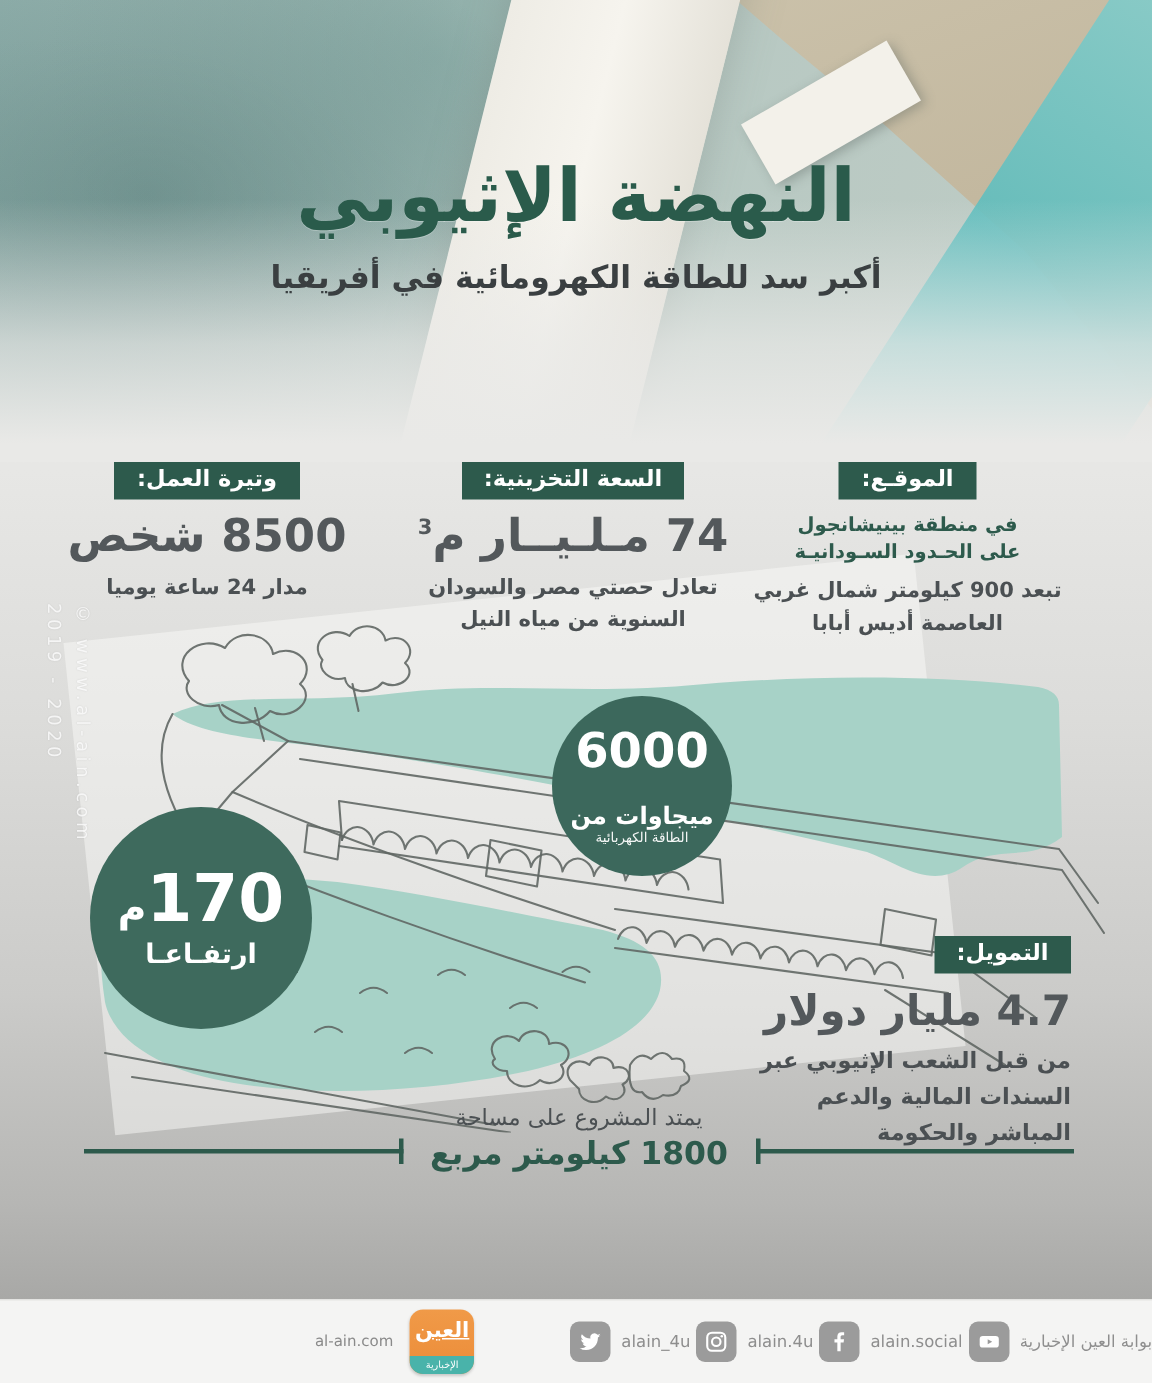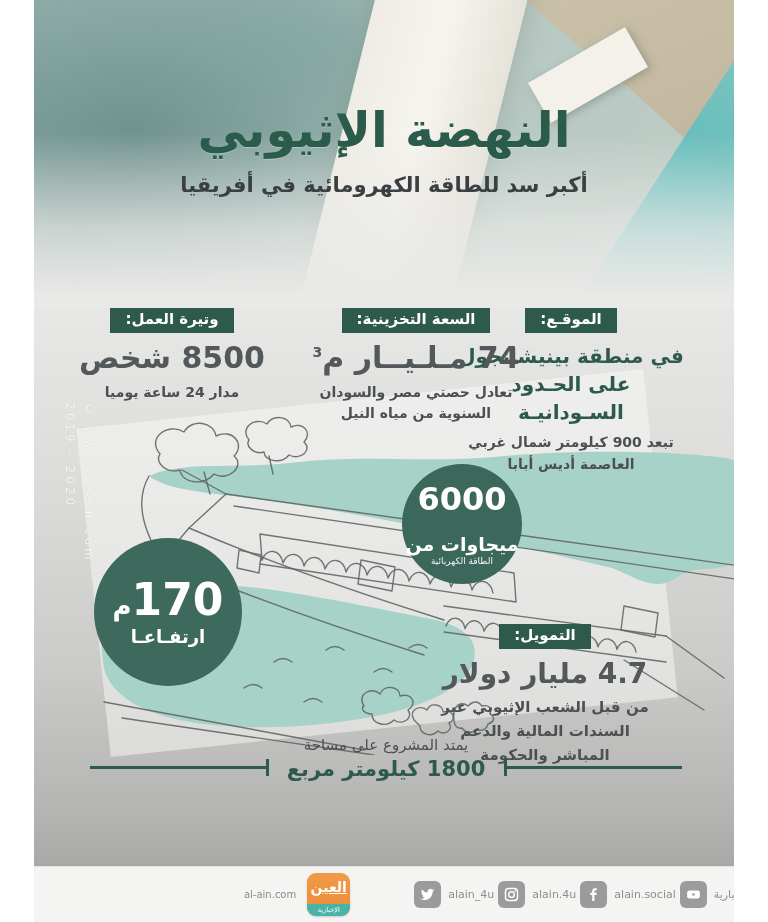--- a/index.html
+++ b/index.html
@@ -1,18 +1,18 @@
 <!DOCTYPE html>
 <html lang="ar" dir="rtl"><head>
 <meta charset="utf-8">
 <style>
   html,body{margin:0;padding:0;background:#ffffff;}
   *{box-sizing:border-box;}
   .page{
-    position:relative;width:700px;height:922px;margin:0 auto;overflow:hidden;
+    position:relative;width:768px;height:922px;margin:0 auto;overflow:hidden;
     font-family:"DejaVu Sans", sans-serif;direction:rtl;
     background:linear-gradient(180deg,#e9e9e7 0%,#e7e7e5 34%,#dcdcda 52%,#cbcbc9 72%,#b6b6b4 87%,#a8a8a6 94%,#a6a6a4 100%);
   }
 
   
   .hero{position:absolute;top:0;left:0;width:768px;height:308px;overflow:hidden;
     background:linear-gradient(100deg,#93b2ae 0%,#a3bcb7 28%,#b6c8c2 52%,#c0ccc5 100%);}
   .hero-water-left{position:absolute;left:-40px;top:-30px;width:460px;height:380px;
     background:radial-gradient(ellipse at 30% 42%,rgba(62,102,100,.38),transparent 62%),
                radial-gradient(ellipse at 72% 18%,rgba(118,158,153,.55),transparent 55%),
@@ -39,45 +39,45 @@
 
   
   .badge{display:inline-block;background:#2d5a4c;color:#fff;font-weight:bold;
     font-size:15px;line-height:1;padding:4px 15px 6px;}
   .stat-col{position:absolute;top:308px;text-align:center;z-index:5;}
   .col-workforce{left:28px;width:220px;}
   .col-capacity{left:258px;width:248px;}
   .col-location{right:48px;width:230px;}
   .stat-value{margin-top:8px;font-size:30px;font-weight:bold;color:#53585b;line-height:1.15;}
   .stat-value sup{font-size:14px;}
-  .stat-main-green{margin-top:9px;font-size:20px;font-weight:bold;color:#2d5a4c;line-height:1.4;}
+  .stat-main-green{margin-top:9px;font-size:13px;font-weight:bold;color:#2d5a4c;line-height:1.4;}
   .stat-sub{margin-top:6px;font-size:14px;font-weight:bold;color:#4b5053;line-height:1.55;}
 
   
   .paper{position:absolute;left:58px;top:398px;width:570px;height:330px;
     background:rgba(249,249,247,.5);transform:rotate(-6deg);z-index:1;}
   .sketch{position:absolute;left:30px;top:410px;width:710px;height:345px;z-index:2;}
   .sketch path.fill{fill:#a7d2c7;stroke:none;}
   .sketch path.line,.sketch line{fill:none;stroke:#61676,4;stroke:#616764;stroke-width:1.4;
     stroke-linecap:round;stroke-linejoin:round;opacity:.9;}
 
   
   .circle{position:absolute;border-radius:50%;color:#fff;display:flex;flex-direction:column;
     align-items:center;justify-content:center;text-align:center;z-index:6;}
   .circle-power{left:368px;top:464px;width:120px;height:120px;background:#3c685c;}
   .circle-power .c-value{font-size:32px;font-weight:bold;line-height:1;}
-  .circle-power .c-line1{font-size:19px;font-weight:bold;margin-top:18px;}
+  .circle-power .c-line1{font-size:16px;font-weight:bold;margin-top:18px;}
   .circle-power .c-line2{font-size:9px;margin-top:1px;opacity:.95;}
   .circle-height{left:60px;top:538px;width:148px;height:148px;background:#3e6a5d;}
   .circle-height .c-value{font-size:44px;font-weight:bold;line-height:1;}
   .circle-height .c-value .unit{font-size:26px;}
   .circle-height .c-label{font-size:18px;font-weight:bold;margin-top:4px;letter-spacing:1px;}
 
   
-  .funding{position:absolute;right:54px;top:624px;width:270px;text-align:center;z-index:6;}
+  .funding{position:absolute;right:54px;top:624px;width:270px;text-align:right;z-index:6;}
   .funding .stat-value{font-size:28px;margin-top:9px;}
   .funding .stat-sub{font-size:15px;margin-top:5px;line-height:1.6;}
 
   
   .measure{position:absolute;left:56px;right:52px;top:736px;display:flex;align-items:flex-end;z-index:6;}
   .measure .seg{flex:1;height:3px;background:#2d5a4c;margin-bottom:13px;position:relative;}
   .measure .seg::before{content:"";position:absolute;top:-7px;width:3px;height:17px;background:#2d5a4c;}
   .measure .seg.left::before{left:0;}
   .measure .seg.right::before{right:0;}
   .measure .center{width:235px;text-align:center;padding:0 12px;}

